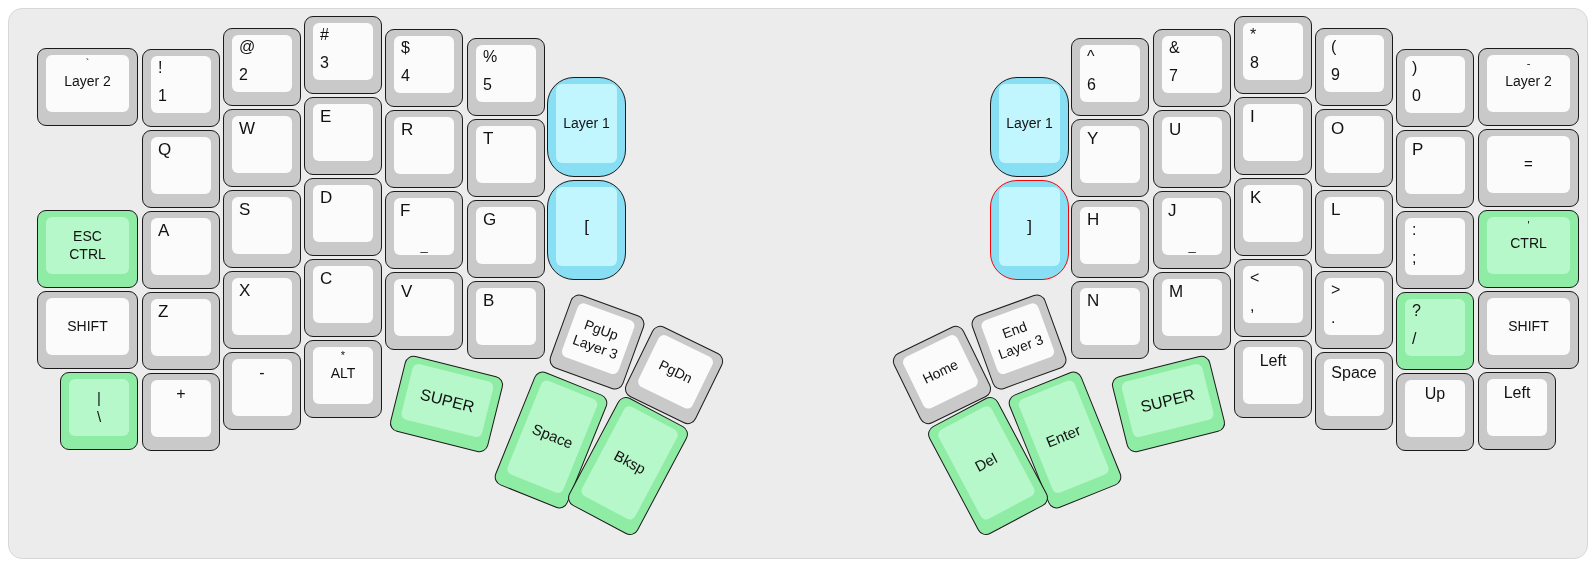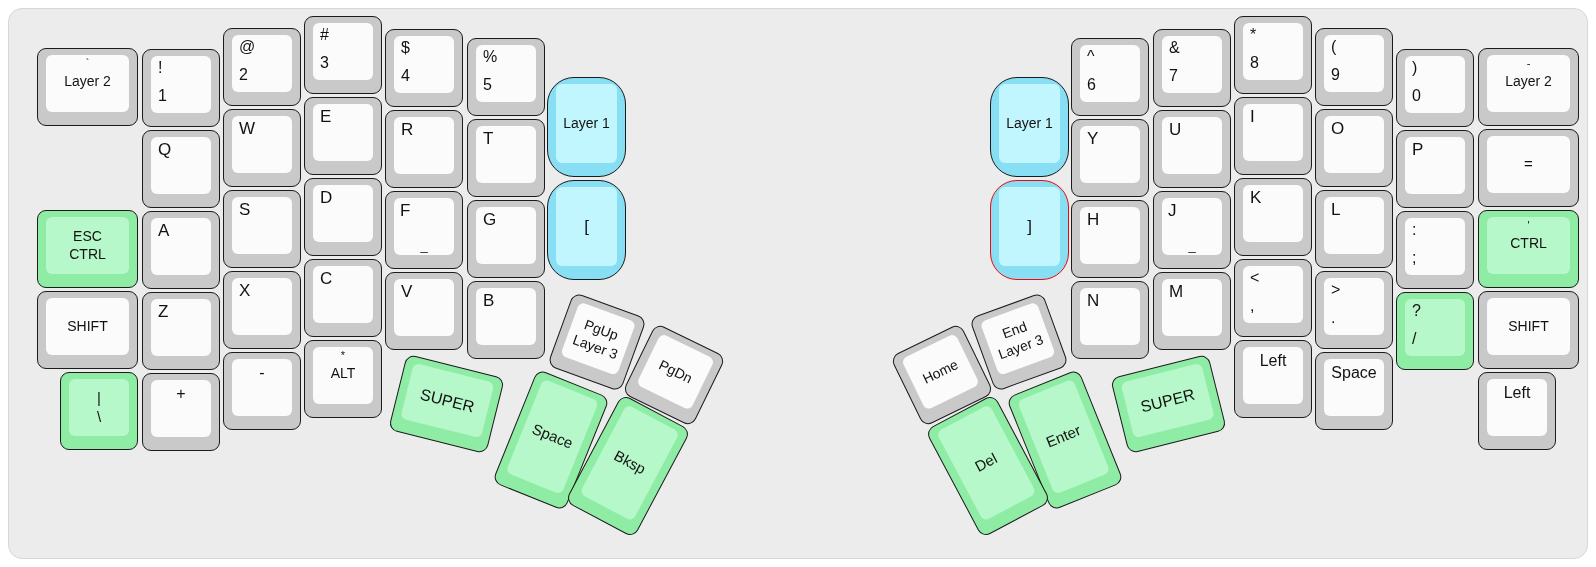--- a/index.html
+++ b/index.html
@@ -331,20 +331,25 @@
         <div class="line">:</div>
         <div class="line">;</div>
       </div>
     </div>
     <div class="key green" style="left: 1396px; top: 292px; width: 78px; height: 78px;">
       <div class="cap t-pair" style="font-size: 16px;">
         <div class="line">?</div>
         <div class="line">/</div>
       </div>
     </div>
+    <div class="key gray" style="left: 1396px; top: 373px; width: 78px; height: 78px;">
+      <div class="cap t-topcenter" style="font-size: 16px;">
+        <div class="line">Up</div>
+      </div>
+    </div>
     <div class="key gray" style="left: 1478px; top: 48px; width: 101px; height: 78px;">
       <div class="cap t-shiftcenter" style="font-size: 14px;">
         <div class="line small">-</div>
         <div class="line line-main">Layer 2</div>
       </div>
     </div>
     <div class="key gray" style="left: 1478px; top: 129px; width: 101px; height: 78px;">
       <div class="cap t-center" style="font-size: 15px;">
         <div class="line">=</div>
       </div>

